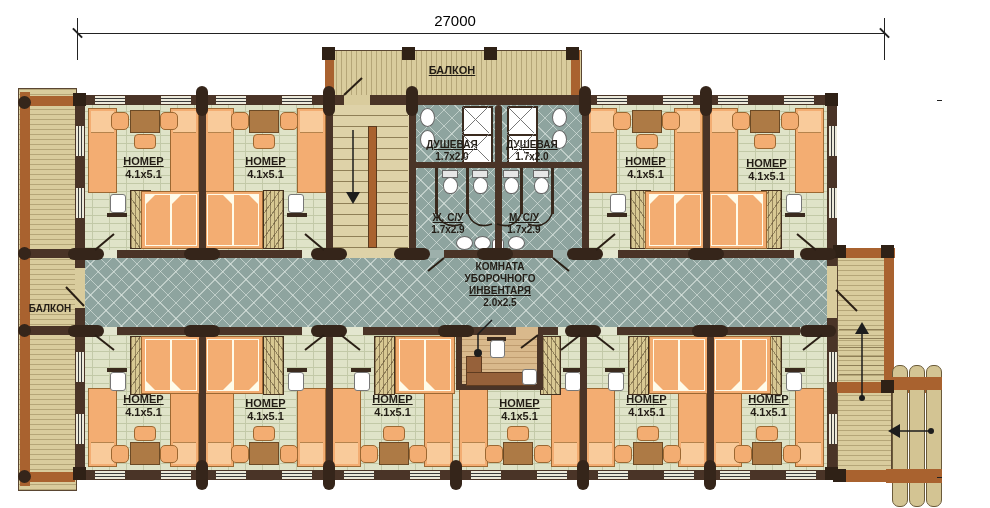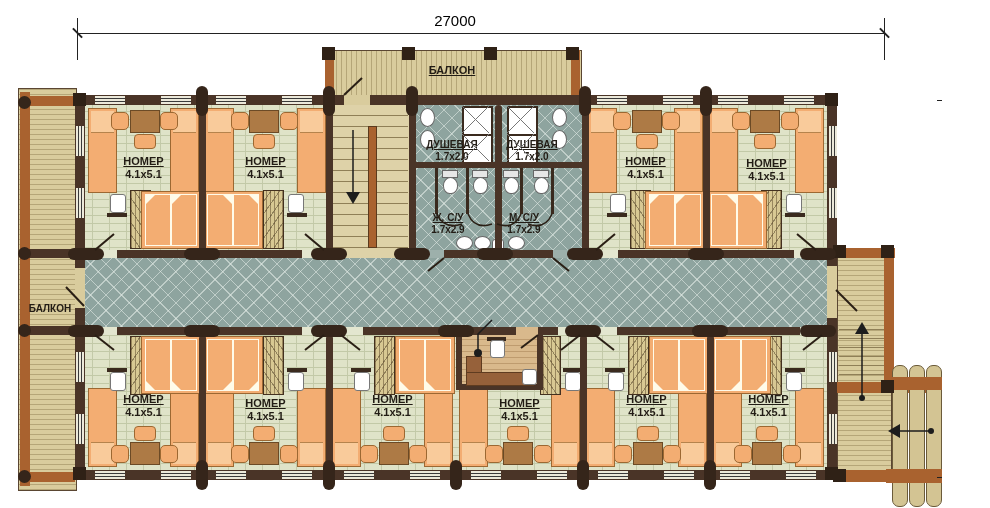--- a/index.html
+++ b/index.html
@@ -526,20 +526,26 @@
       <div>1.7x2.0</div>
   </div>
   <div class="a lbl lab10" style="left:408px;top:212px;width:80px">
     <div class="nm">Ж. С/У</div>
       <div>1.7x2.9</div>
   </div>
   <div class="a lbl lab10" style="left:484px;top:212px;width:80px">
     <div class="nm">М. С/У</div>
       <div>1.7x2.9</div>
   </div>
+  <div class="a lbl lab10" style="left:450px;top:261px;width:100px">
+    <div>КОМНАТА</div>
+    <div>УБОРОЧНОГО</div>
+    <div class="nm">ИНВЕНТАРЯ</div>
+    <div>2.0x2.5</div>
+  </div>
 
   <svg class="lines" width="990" height="508">
     <g stroke="#2a1f15" stroke-width="2" fill="none">
       <line x1="95" y1="250" x2="114" y2="234"></line>
         <line x1="324" y1="250" x2="305" y2="234"></line>
       <line x1="596" y1="250" x2="615" y2="234"></line>
         <line x1="816" y1="250" x2="797" y2="234"></line>
       <line x1="444" y1="258" x2="428" y2="271"></line>
         <line x1="553" y1="258" x2="569" y2="271"></line>
       <line x1="95" y1="335" x2="114" y2="350"></line>

